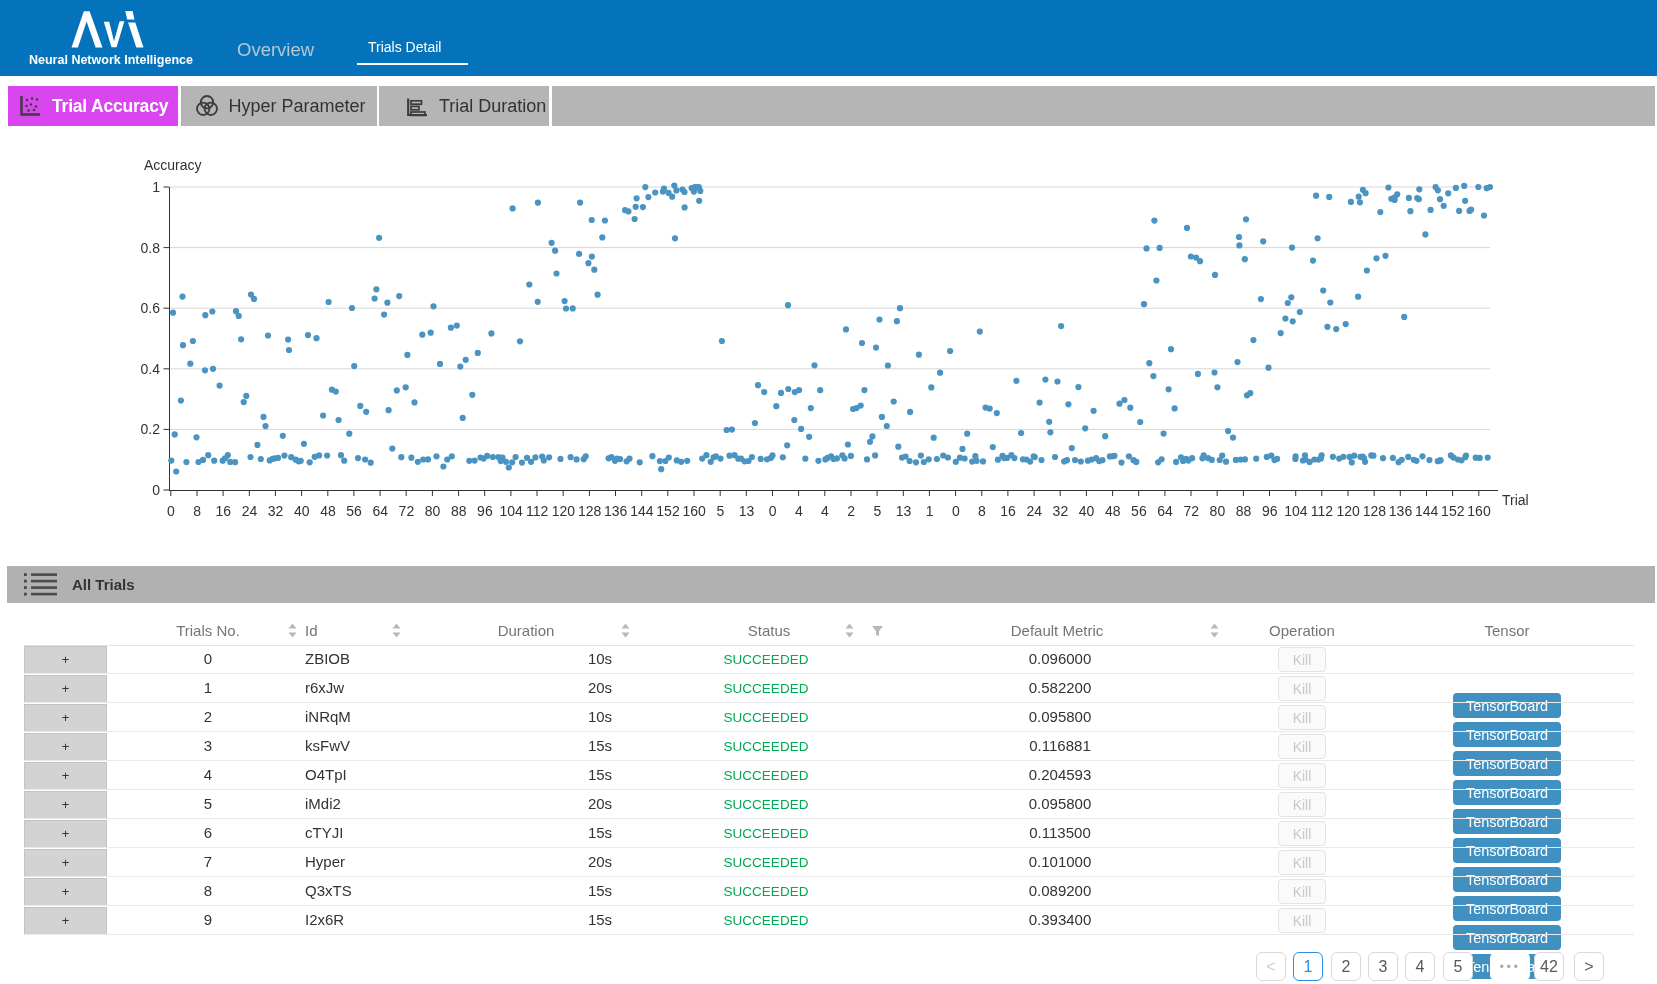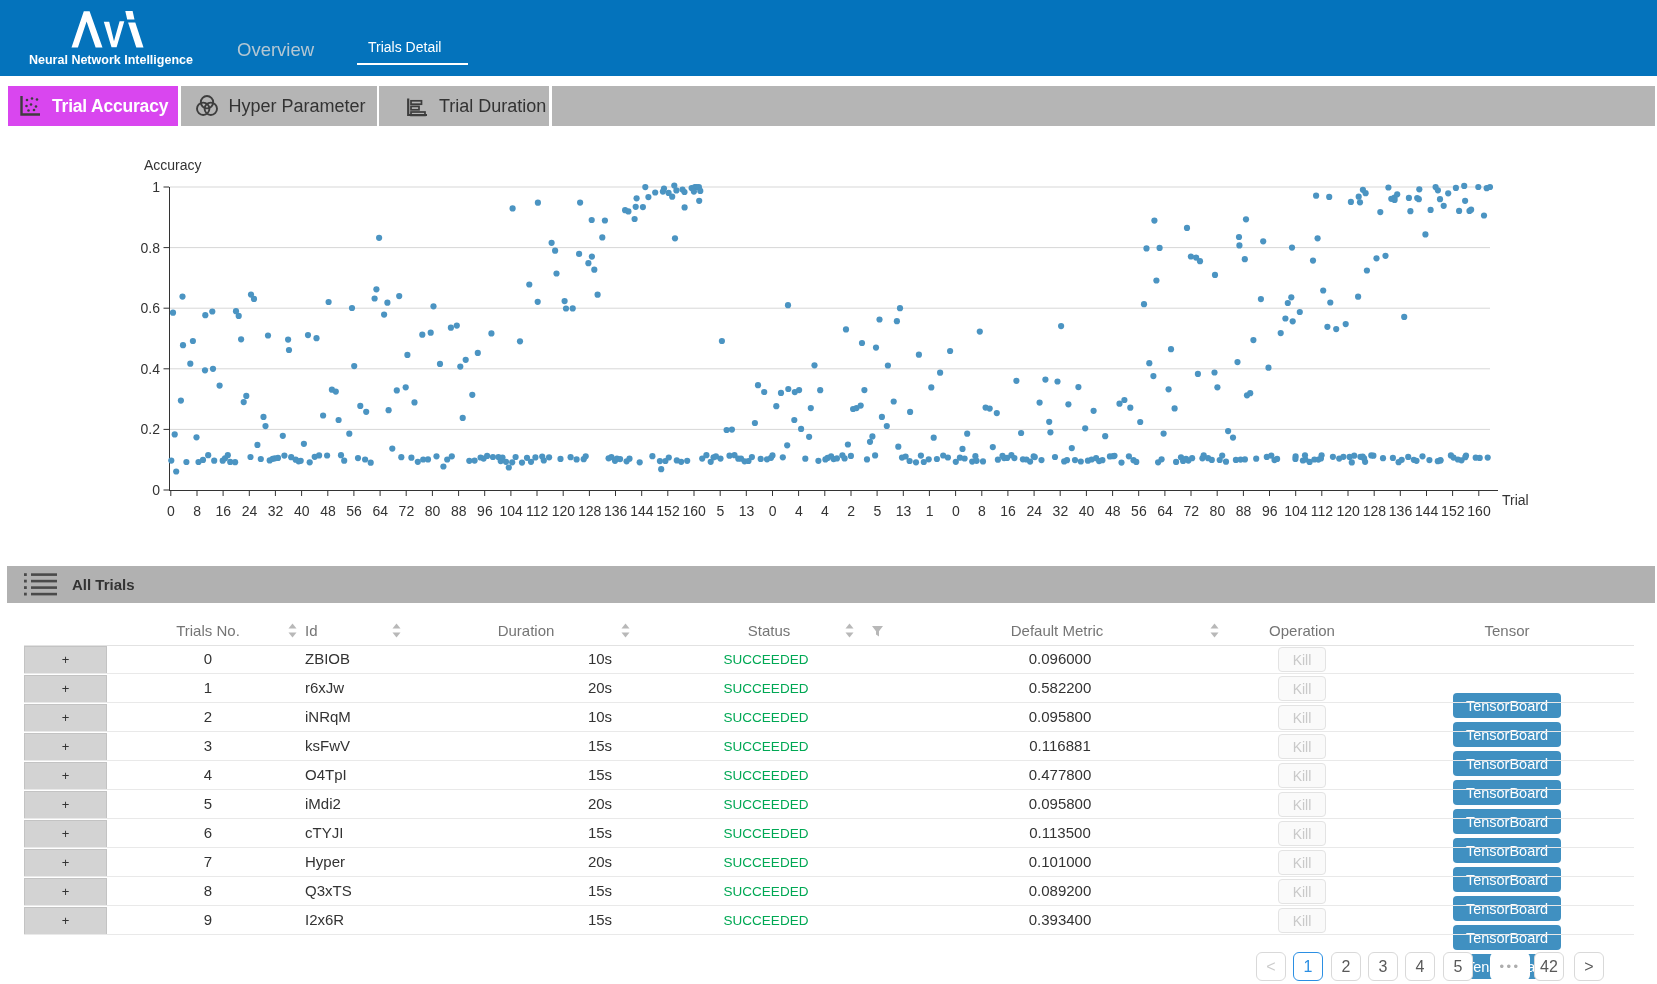--- a/index.html
+++ b/index.html
@@ -737,21 +737,21 @@
 <button class="kill">Kill</button>
 <button class="tb">TensorBoard</button>
 <div class="sep"></div>
 </div>
     <div class="row" style="top:116px">
 <div class="exp"><span>+</span></div>
 <div class="c" style="left:208px;transform:translateX(-50%)">4</div>
 <div class="c" style="left:305px">O4TpI</div>
 <div class="c" style="left:600px;transform:translateX(-50%)">15s</div>
 <div class="c succ" style="left:766px;transform:translateX(-50%)">SUCCEEDED</div>
-<div class="c" style="left:1060px;transform:translateX(-50%)">0.477800</div>
+<div class="c" style="left:1060px;transform:translateX(-50%)">0.204593</div>
 <button class="kill">Kill</button>
 <button class="tb">TensorBoard</button>
 <div class="sep"></div>
 </div>
     <div class="row" style="top:145px">
 <div class="exp"><span>+</span></div>
 <div class="c" style="left:208px;transform:translateX(-50%)">5</div>
 <div class="c" style="left:305px">iMdi2</div>
 <div class="c" style="left:600px;transform:translateX(-50%)">20s</div>
 <div class="c succ" style="left:766px;transform:translateX(-50%)">SUCCEEDED</div>

